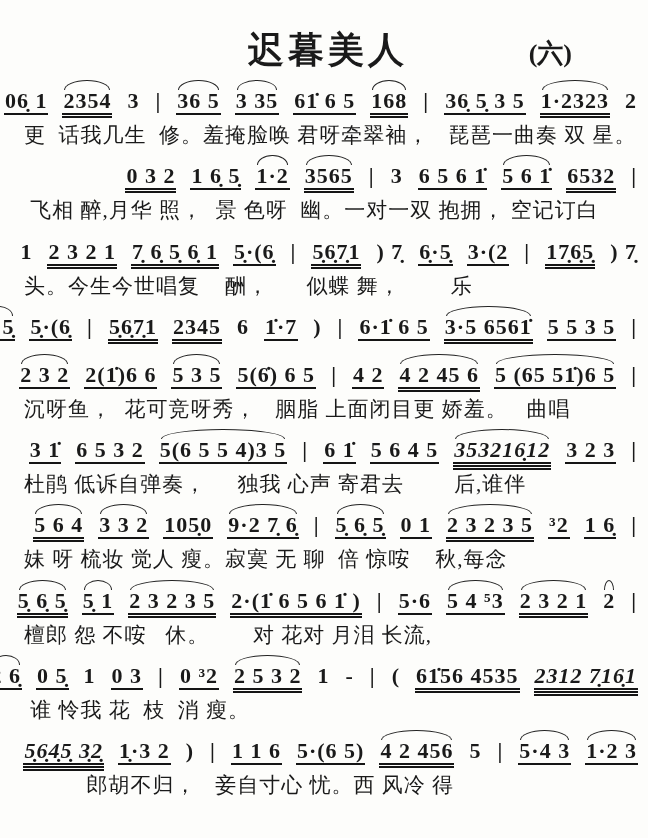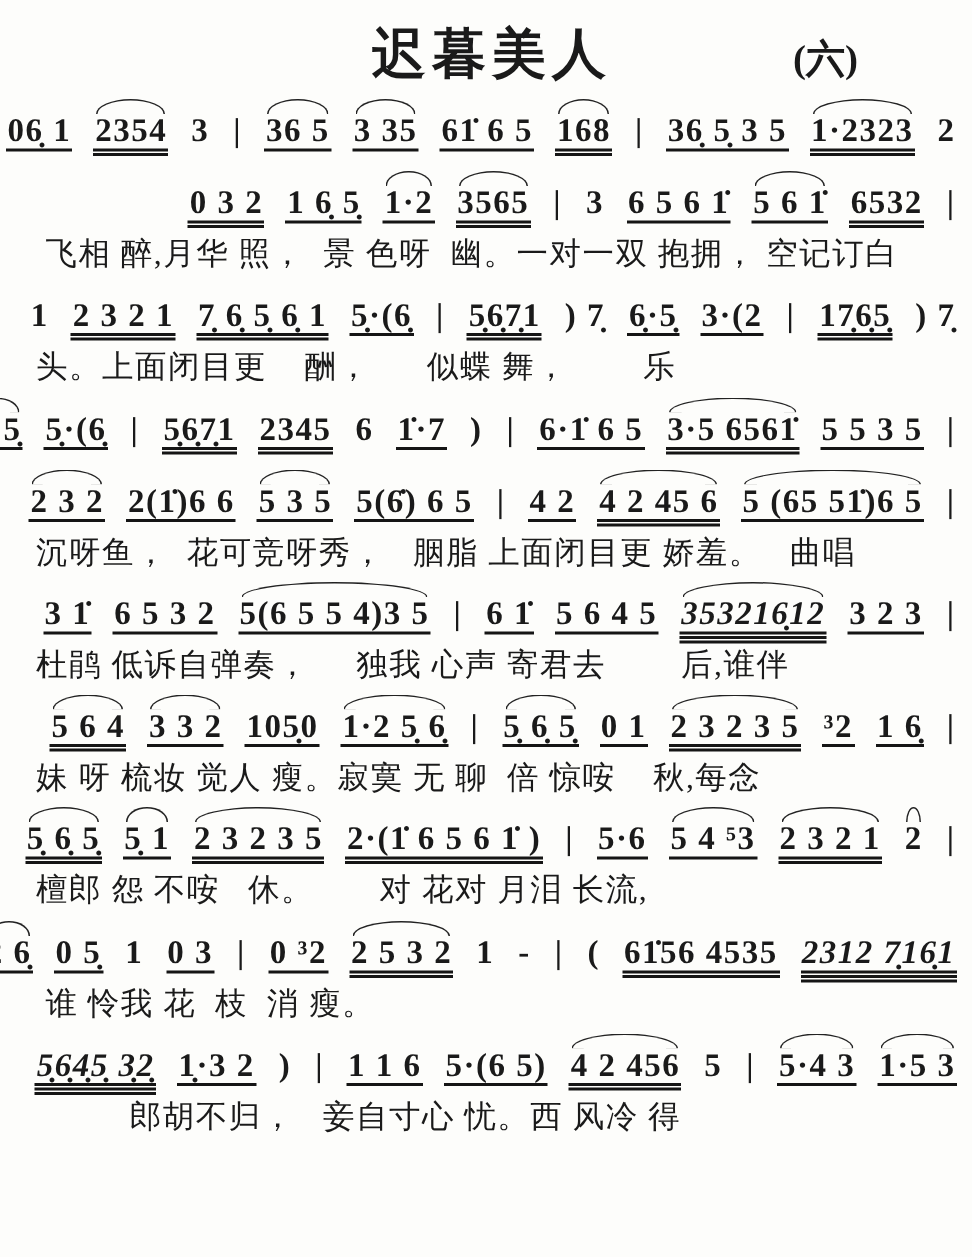--- a/index.html
+++ b/index.html
@@ -3,21 +3,21 @@
 <meta charset="utf-8">
 <style>
   html,body{margin:0;padding:0;}
   body{
     width:648px;height:838px;
     background:#fdfdfb;
     color:#1a1a1a;
     font-family:"Liberation Serif","DejaVu Serif",serif;
     overflow:hidden;
   }
-  .page{padding:6px 10px 0 18px;}
+  .page{padding:20px 10px 0 18px;}
   .title-row{
     position:relative;
     height:52px;
     display:flex;justify-content:center;align-items:center;
     margin-top:4px;
   }
   .title-main{
     font-size:36px;font-weight:bold;letter-spacing:4px;
   }
   .title-part{
@@ -101,20 +101,21 @@
           <span class="ng u0 bar">|</span>
           <span class="ng u1 arc">36 5</span>
           <span class="ng u1 arc">3 35</span>
           <span class="ng u1">61̇ 6 5</span>
           <span class="ng u2 arc">168</span>
           <span class="ng u0 bar">|</span>
           <span class="ng u1">36̣ 5̣ 3 5</span>
           <span class="ng u2 arc">1·2323</span>
           <span class="ng u0">2</span>
         </div>
+        <div class="lyric-line">更  话我几生  修。羞掩脸唤 君呀牵翠袖，   琵琶一曲奏 双 星。</div>
       </div>
       <div class="system">
         <div class="music-line">
           <span class="ng u2">0 3 2</span>
           <span class="ng u1">1 6̣ 5̣</span>
           <span class="ng u1 arc">1·2</span>
           <span class="ng u2 arc">3565</span>
           <span class="ng u0 bar">|</span>
           <span class="ng u0">3</span>
           <span class="ng u1">6 5 6 1̇</span>
@@ -132,21 +133,21 @@
           <span class="ng u1">5̣·(6̣</span>
           <span class="ng u0 bar">|</span>
           <span class="ng u2">5̣6̣7̣1</span>
           <span class="ng u0">) 7̣</span>
           <span class="ng u1">6̣·5̣</span>
           <span class="ng u1">3·(2</span>
           <span class="ng u0 bar">|</span>
           <span class="ng u2">17̣6̣5̣</span>
           <span class="ng u0">) 7̣</span>
         </div>
-        <div class="lyric-line">头。上面闭目更    酬，      似蝶 舞，        乐</div>
+        <div class="lyric-line">头。今生今世唱复    酬，      似蝶 舞，        乐</div>
       </div>
       <div class="system">
         <div class="music-line">
           <span class="ng u1 arc">6̣·5̣</span>
           <span class="ng u1">5̣·(6̣</span>
           <span class="ng u0 bar">|</span>
           <span class="ng u2">5̣6̣7̣1</span>
           <span class="ng u2">2345</span>
           <span class="ng u0">6</span>
           <span class="ng u1">1̇·7</span>
@@ -184,21 +185,21 @@
           <span class="ng u1">3 2 3</span>
           <span class="ng u0 bar">|</span>
         </div>
         <div class="lyric-line">杜鹃 低诉自弹奏，     独我 心声 寄君去        后,谁伴</div>
       </div>
       <div class="system">
         <div class="music-line">
           <span class="ng u2 arc">5 6 4</span>
           <span class="ng u1 arc">3 3 2</span>
           <span class="ng u1">105̣0</span>
-          <span class="ng u1 arc">1·2 5̣ 6̣</span>
+          <span class="ng u1 arc">9·2 7̣ 6̣</span>
           <span class="ng u0 bar">|</span>
           <span class="ng u1 arc">5̣ 6̣ 5̣</span>
           <span class="ng u1">0 1</span>
           <span class="ng u2 arc">2 3 2 3 5</span>
           <span class="ng u1">³2</span>
           <span class="ng u1">1 6̣</span>
           <span class="ng u0 bar">|</span>
         </div>
         <div class="lyric-line">妹 呀 梳妆 觉人 瘦。寂寞 无 聊  倍 惊咹    秋,每念</div>
       </div>
@@ -240,18 +241,18 @@
           <span class="ng u3">5̣6̣4̣5̣ 3̣2̣</span>
           <span class="ng u1">1̣·3 2</span>
           <span class="ng u0">)</span>
           <span class="ng u0 bar">|</span>
           <span class="ng u1">1 1 6</span>
           <span class="ng u1">5·(6 5)</span>
           <span class="ng u2 arc">4 2 456</span>
           <span class="ng u0">5</span>
           <span class="ng u0 bar">|</span>
           <span class="ng u1 arc">5·4 3</span>
-          <span class="ng u1 arc">1·5 3</span>
+          <span class="ng u1 arc">1·2 3</span>
         </div>
         <div class="lyric-line">          郎胡不归，   妾自寸心 忧。西 风冷 得</div>
       </div>
     </div>
 </div>
 
 </body></html>

